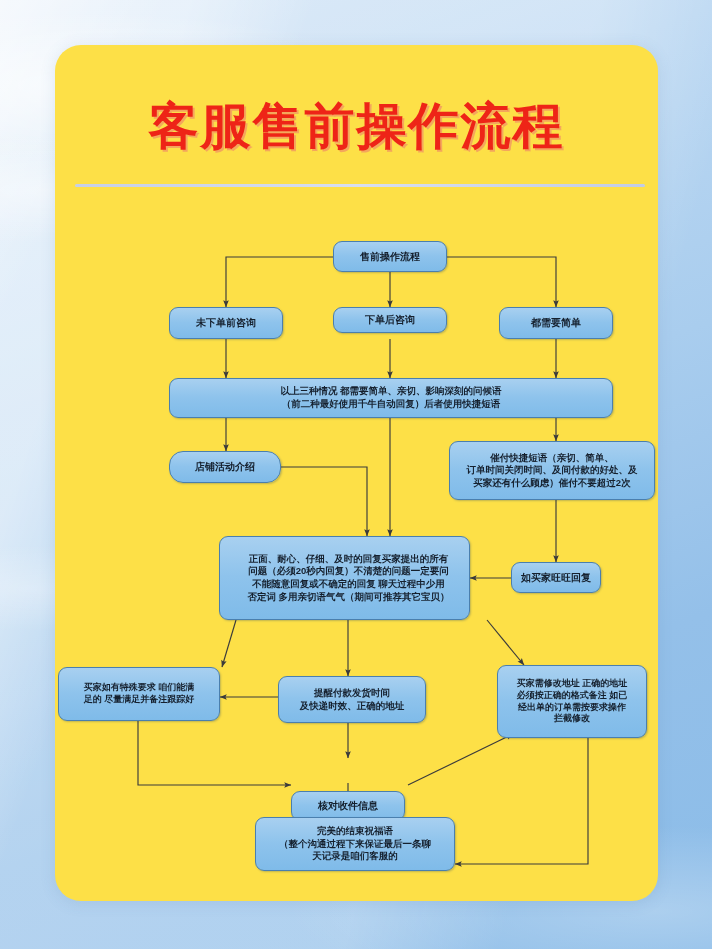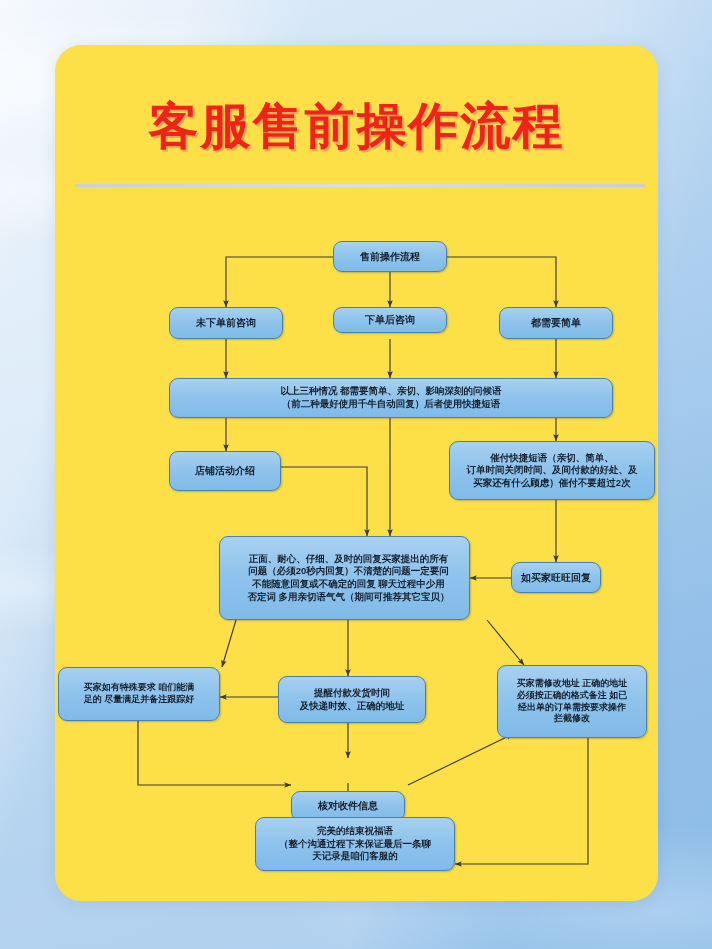--- a/index.html
+++ b/index.html
@@ -169,21 +169,21 @@
 
 <div class="node sm" style="left:169px; top:307px; width:114px; height:32px;">未下单前咨询</div>
 
 <div class="node sm" style="left:333px; top:307px; width:114px; height:26px;">下单后咨询</div>
 
 <div class="node sm" style="left:499px; top:307px; width:114px; height:32px;">都需要简单</div>
 
 <div class="node xs" style="left:169px; top:378px; width:444px; height:40px;">以上三种情况 都需要简单、亲切、影响深刻的问候语
 （前二种最好使用千牛自动回复）后者使用快捷短语</div>
 
-<div class="node sm" style="left:169px; top:451px; width:112px; height:40px;">店铺活动介绍</div>
+<div class="node sm" style="left:169px; top:451px; width:112px; height:32px;border-radius:14px;">店铺活动介绍</div>
 
 <div class="node xs" style="left:449px; top:441px; width:206px; height:59px;">催付快捷短语（亲切、简单、
 订单时间关闭时间、及间付款的好处、及
 买家还有什么顾虑）催付不要超过2次</div>
 
 <div class="node xs" style="left:219px; top:536px; width:251px; height:84px;padding-left:12px;">正面、耐心、仔细、及时的回复买家提出的所有
 问题（必须20秒内回复）不清楚的问题一定要问
 不能随意回复或不确定的回复 聊天过程中少用
 否定词 多用亲切语气气（期间可推荐其它宝贝）</div>
 

